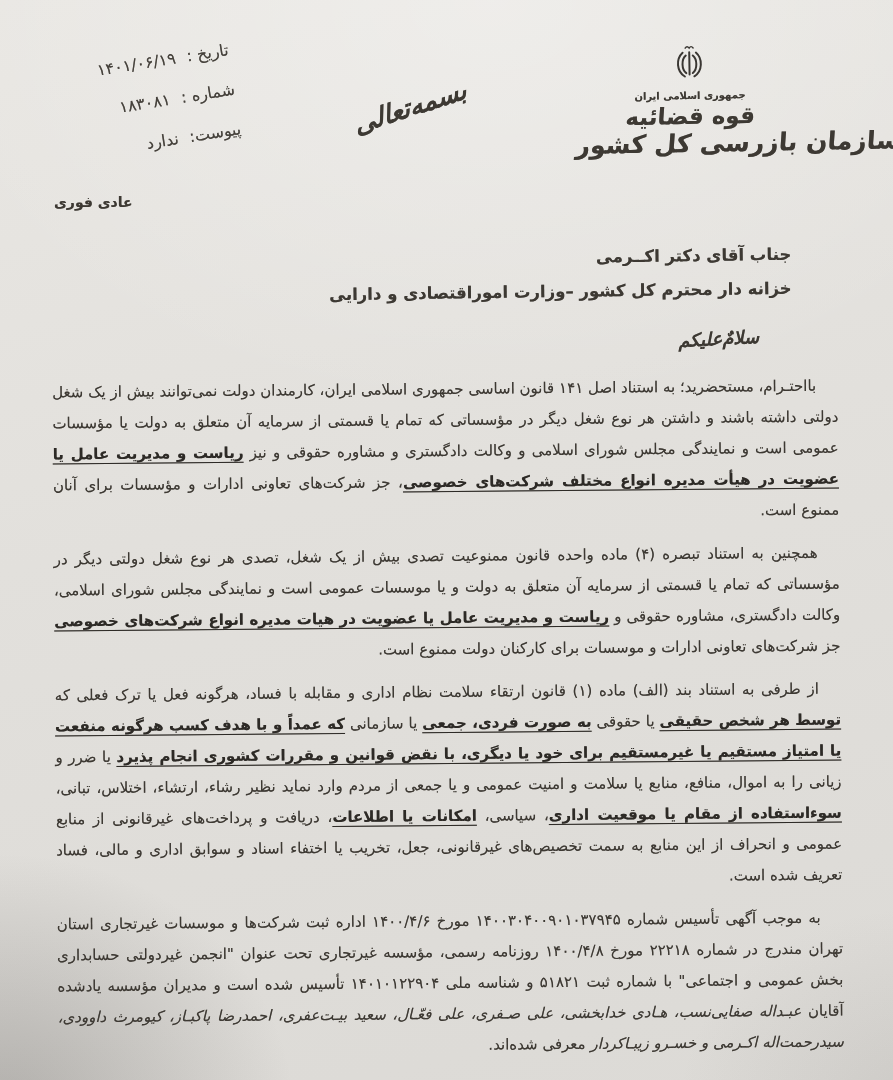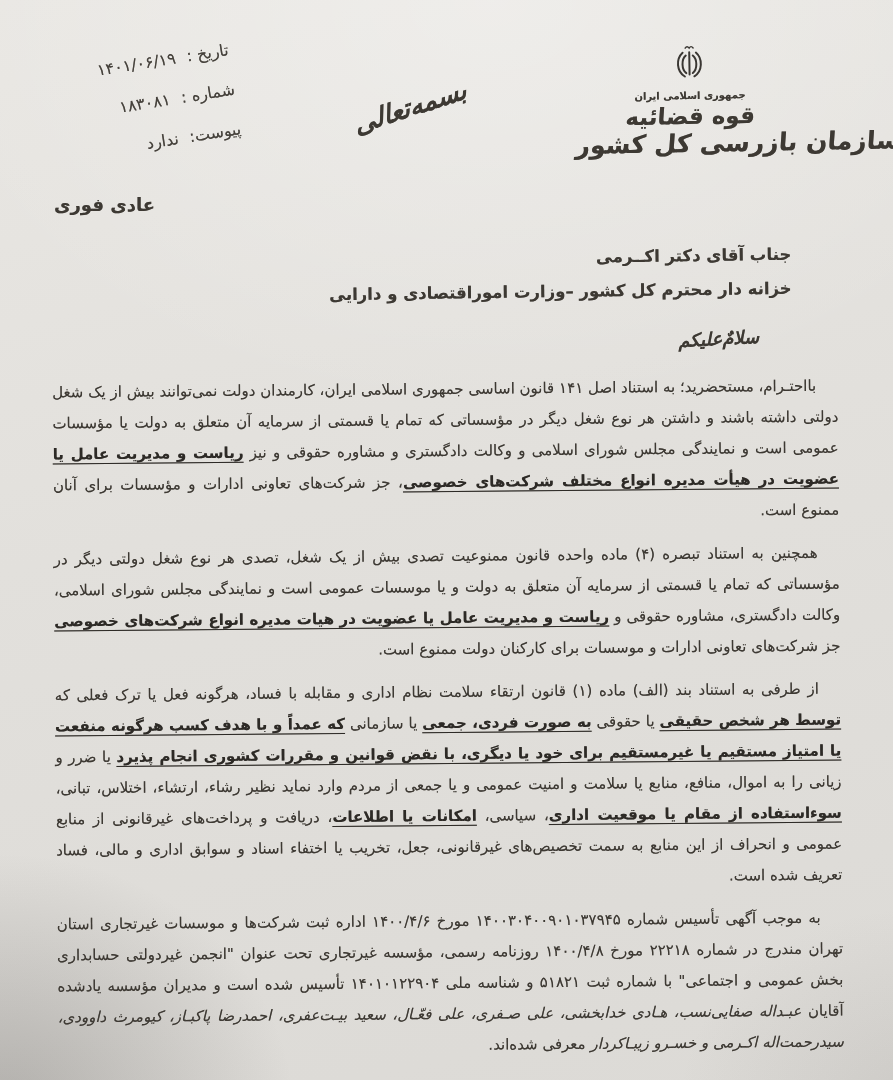--- a/index.html
+++ b/index.html
@@ -33,21 +33,21 @@
   .meta {
     position: absolute; top: 46px; left: 26px; width: 210px;
     direction: rtl; text-align: right;
     font-size: 16px; line-height: 40px; color: #46423c;
     transform: rotate(-9deg);
   }
   .meta-val { margin-right: 6px; letter-spacing: 1px; }
 
   .priority {
     position: absolute; top: 194px; left: 54px;
-    font-size: 18px; font-weight: 700; direction: rtl;
+    font-size: 14px; font-weight: 700; direction: rtl;
   }
 
   
   .besmele {
     position: absolute; top: 92px; left: 352px;
     font-size: 26px; font-weight: 700; font-style: italic;
     transform: rotate(-18deg) skewX(-6deg);
     direction: rtl; white-space: nowrap;
   }
 

